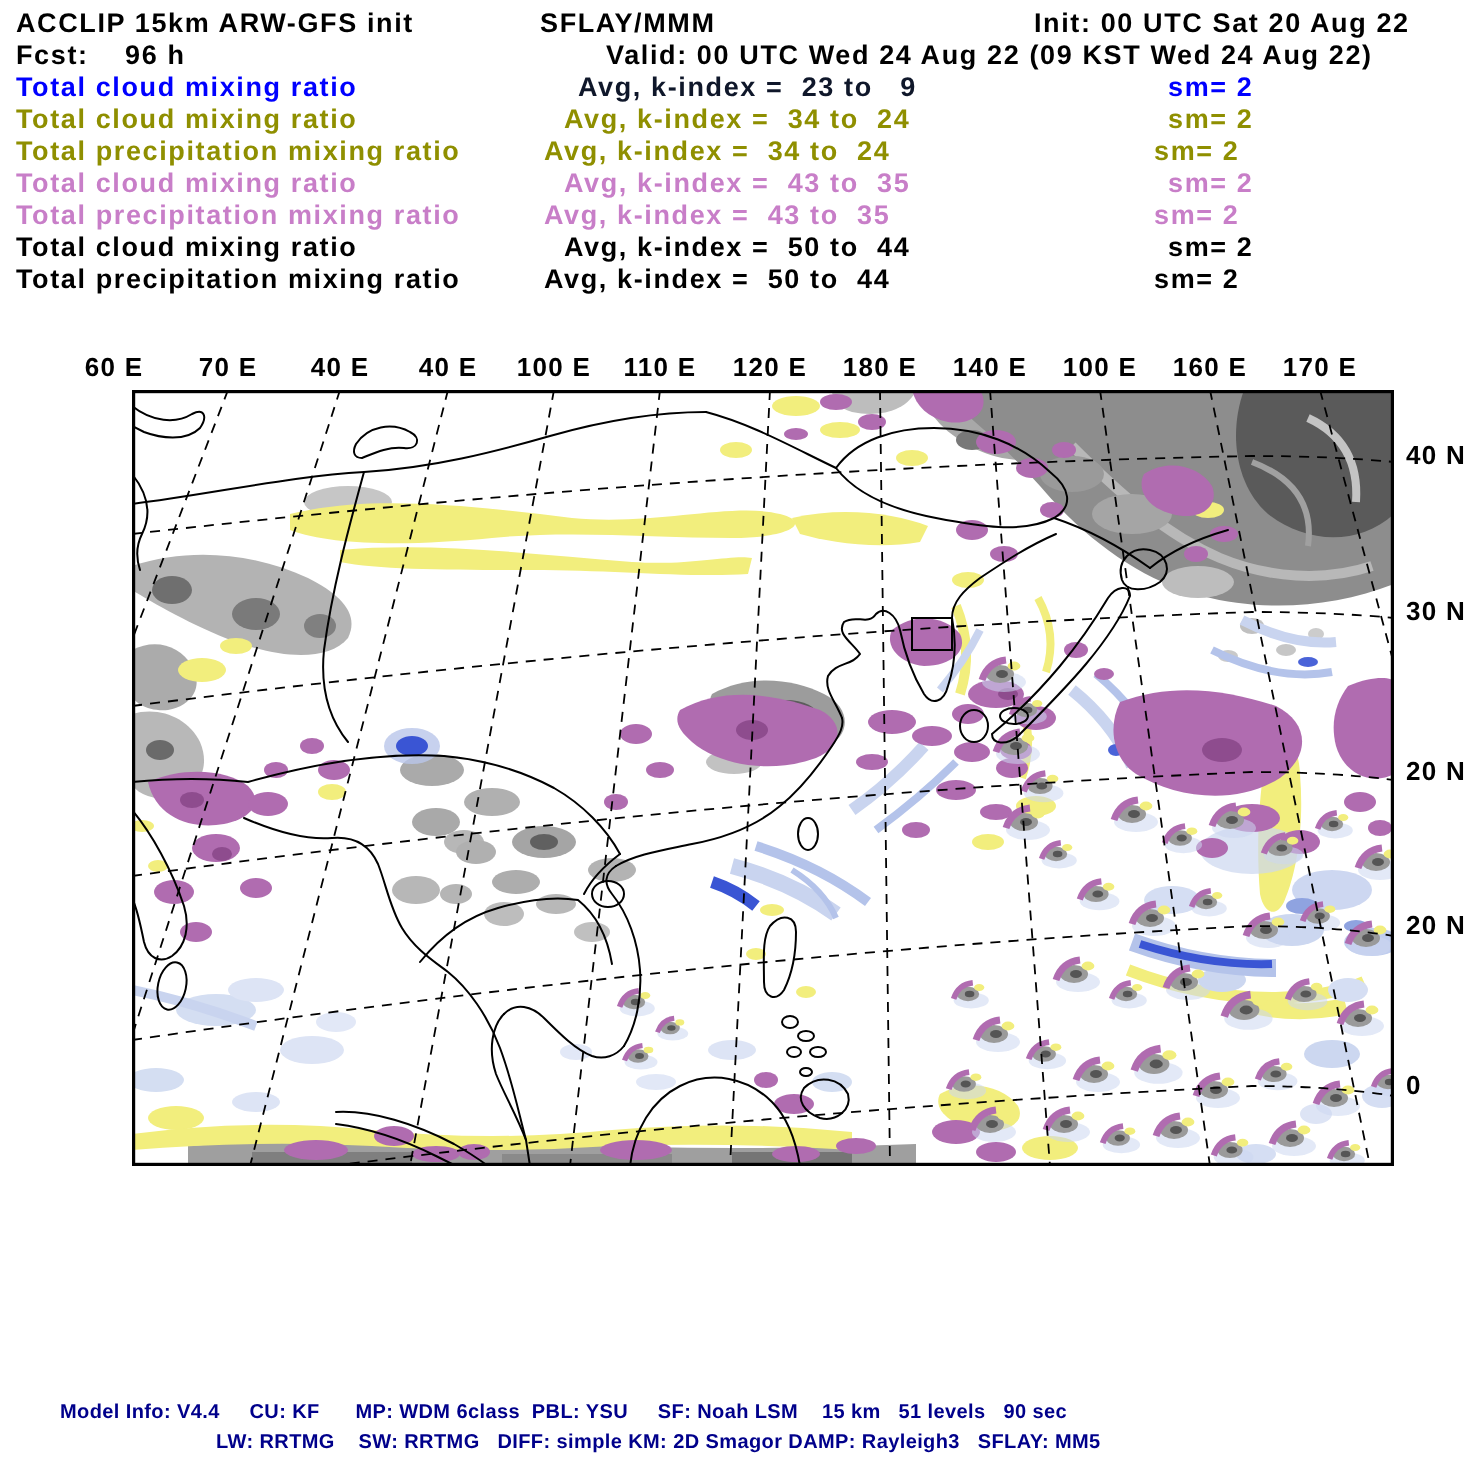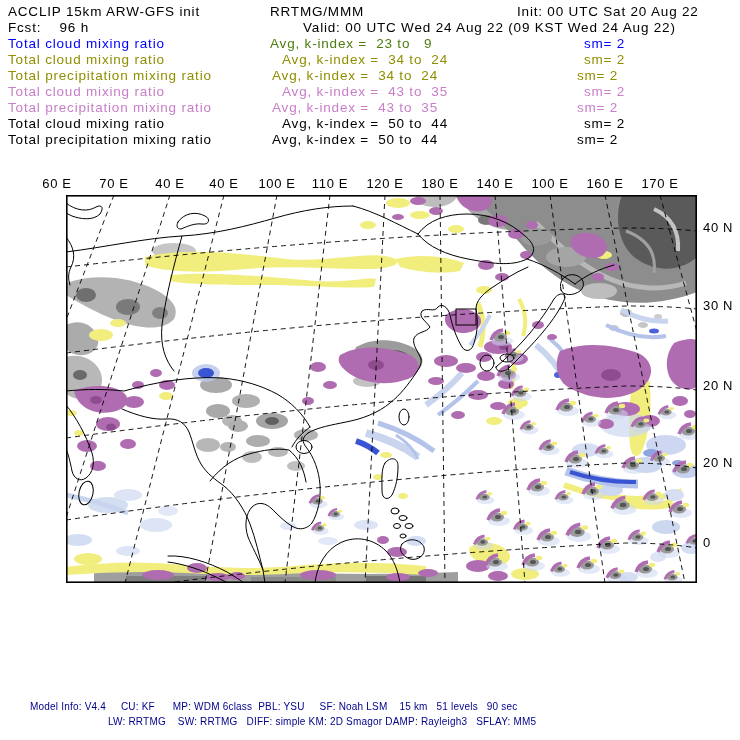--- a/index.html
+++ b/index.html
@@ -1,37 +1,37 @@
 <!DOCTYPE html>
 <html><head>
 <meta charset="utf-8">
 <style>
   html,body{margin:0;padding:0;background:#fff;}
   .page{position:relative;width:740px;height:740px;background:#fff;overflow:hidden;
-        font-family:"Liberation Sans",sans-serif;}
+        font-family:"Liberation Sans",sans-serif;font-weight:bold;}
   .abs{position:absolute;white-space:pre;font-size:13.5px;letter-spacing:.06em;color:#000;line-height:15px;}
   .axis{position:absolute;white-space:pre;font-size:13px;letter-spacing:.05em;color:#000;}
   .xlab{transform:translateX(-50%);}
   .footer-line{position:absolute;white-space:pre;font-size:10px;letter-spacing:.02em;color:#00008b;}
   svg{display:block;}
 </style>
 </head>
 <body>
 
 <div class="page">
 
   <div>
     <span class="abs" style="left:8px;top:4px">ACCLIP 15km ARW-GFS init</span>
-    <span class="abs" style="left:270px;top:4px">RRTMG/MMM</span>
+    <span class="abs" style="left:270px;top:4px">SFLAY/MMM</span>
     <span class="abs" style="left:517px;top:4px">Init: 00 UTC Sat 20 Aug 22</span>
     <span class="abs" style="left:8px;top:20px">Fcst:    96 h</span>
     <span class="abs" style="left:303px;top:20px">Valid: 00 UTC Wed 24 Aug 22 (09 KST Wed 24 Aug 22)</span>
 
     <span class="abs" style="left: 8px; top: 36px; color: rgb(0, 0, 255);">Total cloud mixing ratio</span>
-    <span class="abs" style="left: 270px; top: 36px; color: #4d7c0f; text-align: right;">Avg, k-index =  23 to   9</span>
+    <span class="abs" style="left: 289px; top: 36px; color: #0f172a; text-align: right;">Avg, k-index =  23 to   9</span>
     <span class="abs" style="left: 584px; top: 36px; color: rgb(0, 0, 255);">sm= 2</span>
 
     <span class="abs" style="left: 8px; top: 52px; color: rgb(143, 143, 0);">Total cloud mixing ratio</span>
     <span class="abs" style="left: 282px; top: 52px; color: rgb(143, 143, 0);">Avg, k-index =  34 to  24</span>
     <span class="abs" style="left: 584px; top: 52px; color: rgb(143, 143, 0);">sm= 2</span>
 
     <span class="abs" style="left: 8px; top: 68px; color: rgb(143, 143, 0);">Total precipitation mixing ratio</span>
     <span class="abs" style="left: 272px; top: 68px; color: rgb(143, 143, 0);">Avg, k-index =  34 to  24</span>
     <span class="abs" style="left: 577px; top: 68px; color: rgb(143, 143, 0);">sm= 2</span>
 

